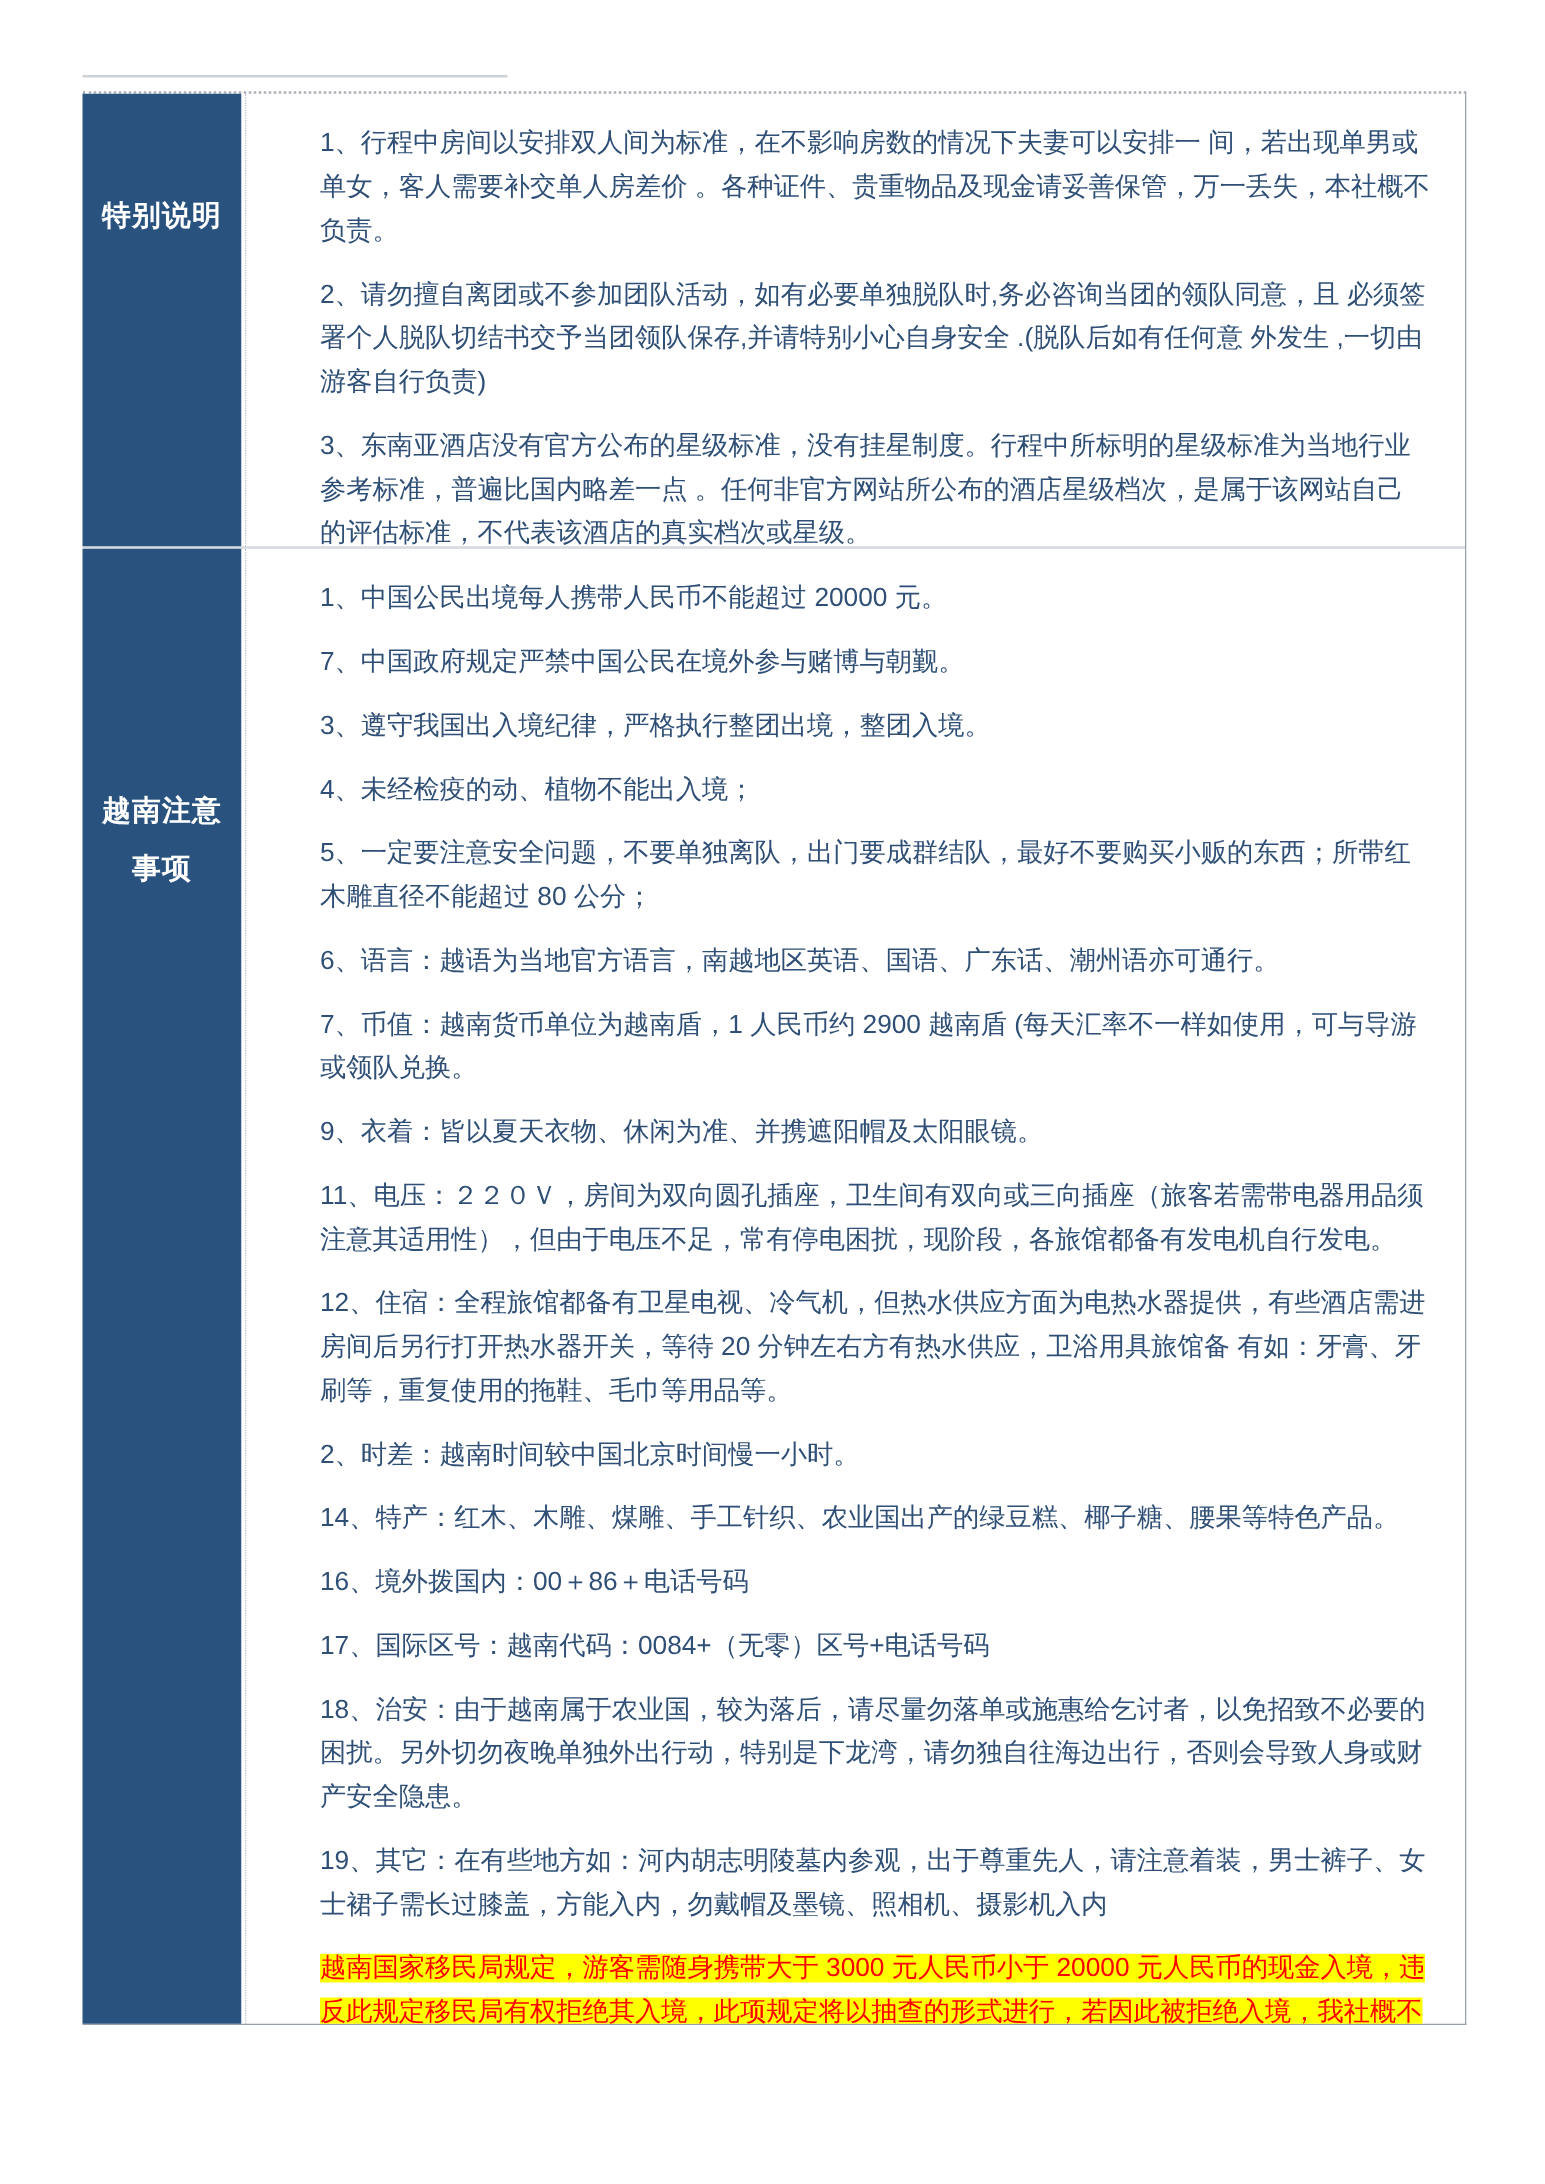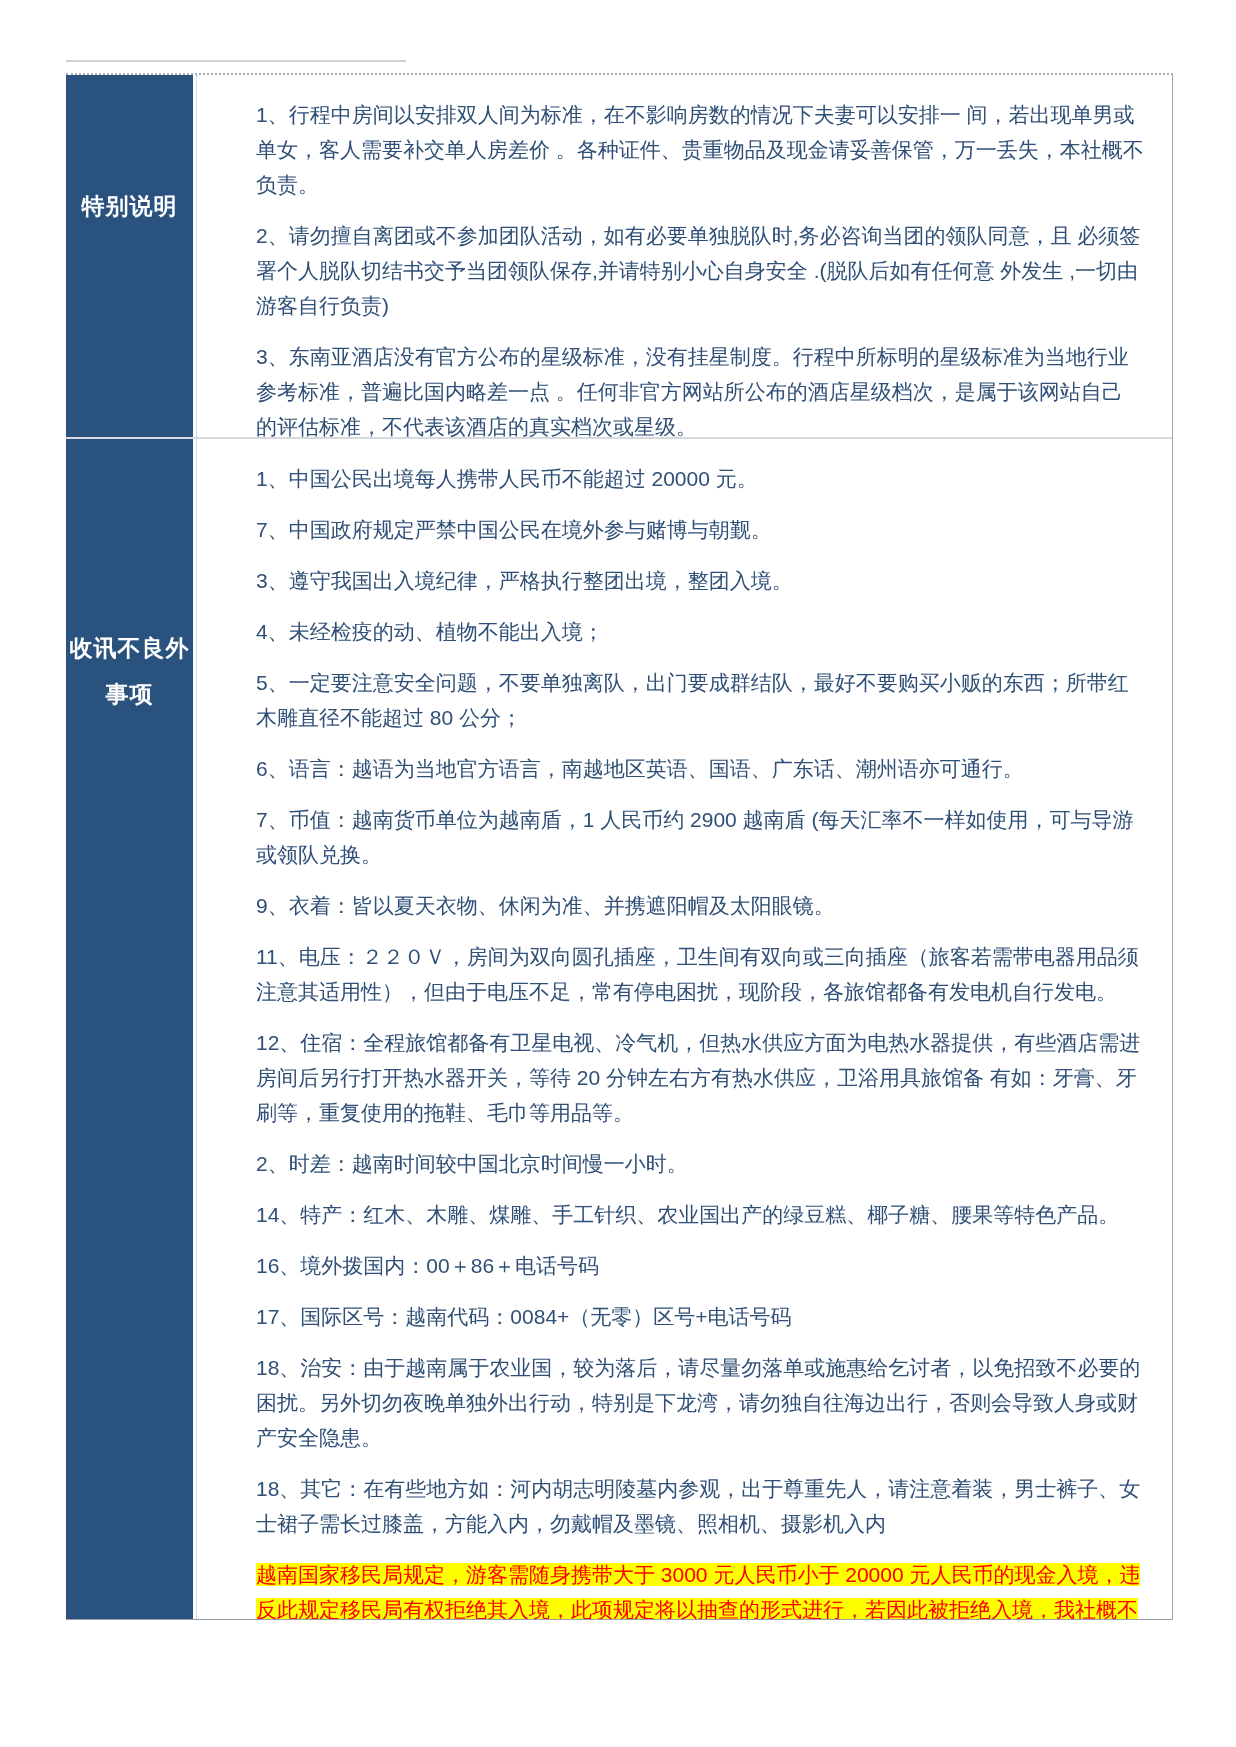--- a/index.html
+++ b/index.html
@@ -20,21 +20,21 @@
   .row-1{height:364px;border-bottom:2px solid #d6dade;}
   .row-2{height:1180px;}
   .hcell{
     flex:0 0 127px;width:127px;background:#2a527f;
     margin-right:3px;
   }
   .hlabel{
     color:#ffffff;font-weight:bold;font-size:23px;line-height:26px;
     text-align:center;letter-spacing:1px;
   }
-  .row-1 .hlabel{padding-top:118px;}
+  .row-1 .hlabel{padding-top:84px;}
   .row-2 .hlabel{padding-top:196px;}
   .hline2{margin-top:20px;}
   .bcell{
     flex:1;
     border-left:1px dotted #b7bec6;
     padding:6px 10px 4px 43px;
     color:#2f4f76;
     font-size:21px;line-height:35px;
     overflow:hidden;
   }
@@ -58,39 +58,39 @@
         <p>2、请勿擅自离团或不参加团队活动，如有必要单独脱队时,务必咨询当团的领队同意，且 必须签署个人脱队切结书交予当团领队保存,并请特别小心自身安全 .(脱队后如有任何意 外发生 ,一切由 游客自行负责)</p>
         <p>3、东南亚酒店没有官方公布的星级标准，没有挂星制度。行程中所标明的星级标准为当地行业参考标准，普遍比国内略差一点 。任何非官方网站所公布的酒店星级档次，是属于该网站自己 的评估标准，不代表该酒店的真实档次或星级。</p>
         <p>4、节假日期间如部分餐厅因游客太多而无法预订，我社将调整为其他同档次餐厅，但用餐标准不变，请各位游客谅解 ！</p>
 
       </div>
     </div>
 
     <div class="row row-2">
       <div class="hcell">
         <div class="hlabel">
-          <div>收讯不良外</div>
+          <div>越南注意</div>
           <div class="hline2">事项</div>
         </div>
       </div>
       <div class="bcell">
         <p>1、中国公民出境每人携带人民币不能超过 20000 元。</p>
         <p>7、中国政府规定严禁中国公民在境外参与赌博与朝觐。</p>
         <p>3、遵守我国出入境纪律，严格执行整团出境，整团入境。</p>
         <p>4、未经检疫的动、植物不能出入境；</p>
         <p>5、一定要注意安全问题，不要单独离队，出门要成群结队，最好不要购买小贩的东西；所带红木雕直径不能超过 80 公分；</p>
         <p>6、语言：越语为当地官方语言，南越地区英语、国语、广东话、潮州语亦可通行。</p>
         <p>7、币值：越南货币单位为越南盾，1 人民币约 2900 越南盾 (每天汇率不一样如使用，可与导游或领队兑换。</p>
         <p>9、衣着：皆以夏天衣物、休闲为准、并携遮阳帽及太阳眼镜。</p>
         <p>11、电压：２２０Ｖ，房间为双向圆孔插座，卫生间有双向或三向插座（旅客若需带电器用品须注意其适用性），但由于电压不足，常有停电困扰，现阶段，各旅馆都备有发电机自行发电。</p>
         <p>12、住宿：全程旅馆都备有卫星电视、冷气机，但热水供应方面为电热水器提供，有些酒店需进房间后另行打开热水器开关，等待 20 分钟左右方有热水供应，卫浴用具旅馆备 有如：牙膏、牙刷等，重复使用的拖鞋、毛巾等用品等。</p>
         <p>2、时差：越南时间较中国北京时间慢一小时。</p>
         <p>14、特产：红木、木雕、煤雕、手工针织、农业国出产的绿豆糕、椰子糖、腰果等特色产品。</p>
         <p>16、境外拨国内：00＋86＋电话号码</p>
         <p>17、国际区号：越南代码：0084+（无零）区号+电话号码</p>
         <p>18、治安：由于越南属于农业国，较为落后，请尽量勿落单或施惠给乞讨者，以免招致不必要的困扰。另外切勿夜晚单独外出行动，特别是下龙湾，请勿独自往海边出行，否则会导致人身或财产安全隐患。</p>
-        <p>18、其它：在有些地方如：河内胡志明陵墓内参观，出于尊重先人，请注意着装，男士裤子、女士裙子需长过膝盖，方能入内，勿戴帽及墨镜、照相机、摄影机入内</p>
+        <p>19、其它：在有些地方如：河内胡志明陵墓内参观，出于尊重先人，请注意着装，男士裤子、女士裙子需长过膝盖，方能入内，勿戴帽及墨镜、照相机、摄影机入内</p>
         <p><span class="hl">越南国家移民局规定，游客需随身携带大于 3000 元人民币小于 20000 元人民币的现金入境，违反此规定移民局有权拒绝其入境，此项规定将以抽查的形式进行，若因此被拒绝入境，我社概不承担任何责任。</span></p>
       </div>
     </div>
 
   </div>
 </div>
 
 </body></html>

